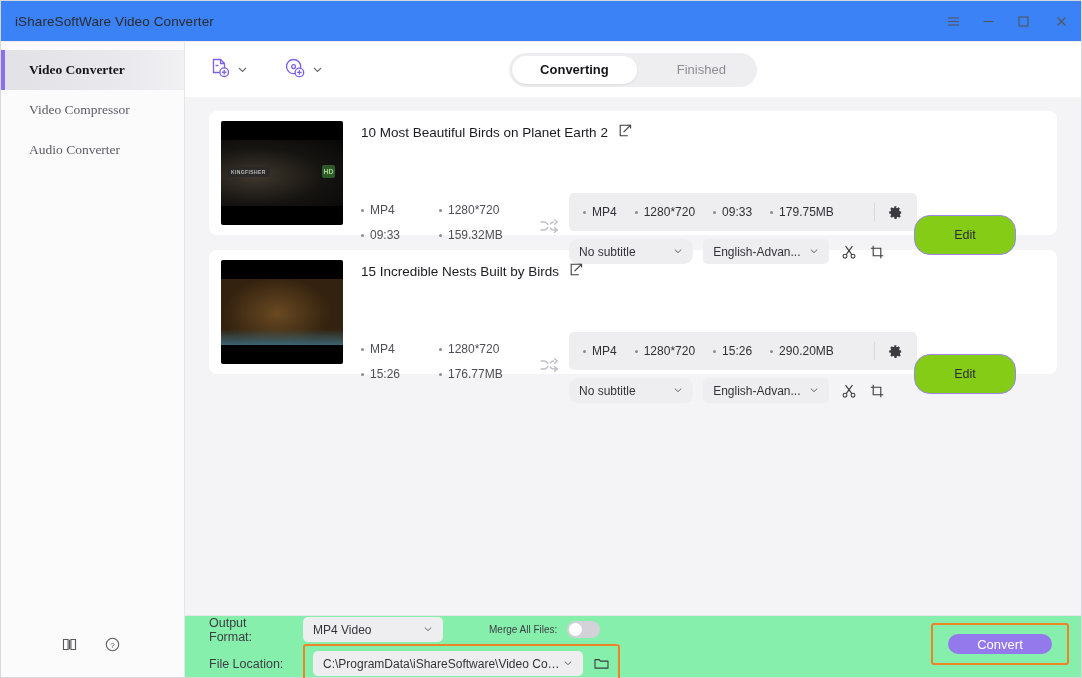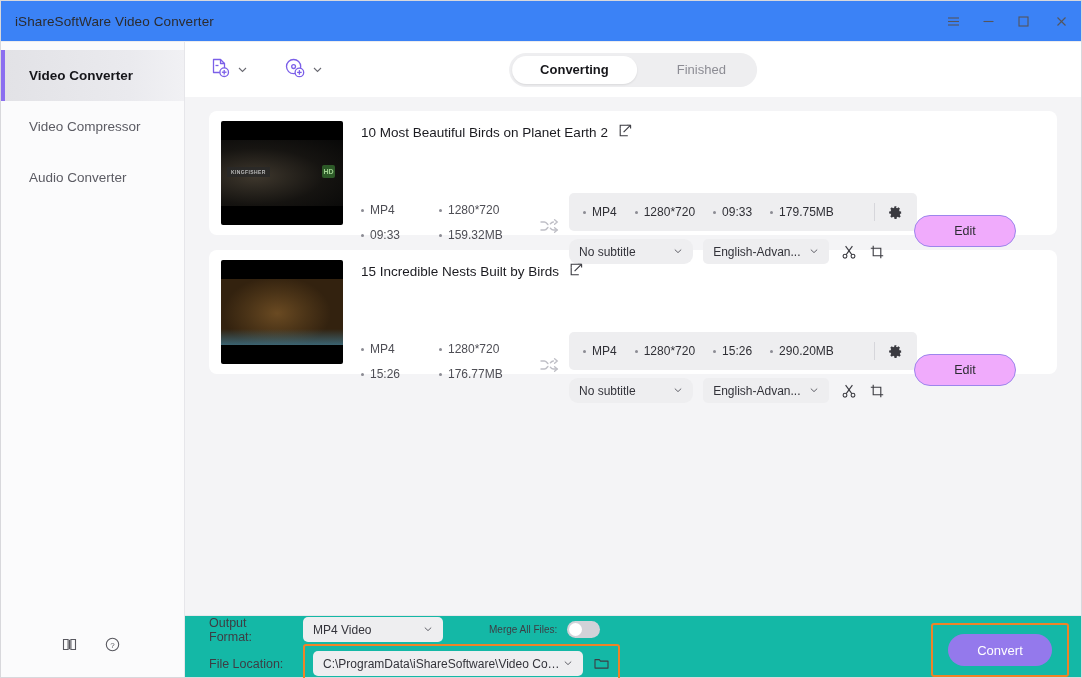--- a/index.html
+++ b/index.html
@@ -43,26 +43,27 @@
   
   .sidebar {
     width: 184px; min-width: 184px;
     background: #fbfbfc;
     border-right: 1px solid #e6e6ea;
     display: flex; flex-direction: column;
     padding-top: 8px;
   }
   .nav-item {
     position: relative;
-    height: 51px;
+    height: 40px;
     display: flex; align-items: center;
     padding-left: 28px;
     font-size: 13.5px;
     color: #5b5b63;
     cursor: default;
+    font-family: Liberation Serif, serif;
   }
   .nav-item.active {
     background: linear-gradient(to right,#e2e2e6 0%, #eaeaee 70%, #f1f1f4 100%);
     color: #16161a; font-weight: bold;
   }
   .nav-item.active::before {
     content: ""; position: absolute; left: 0; top: 0; bottom: 0;
     width: 4px; background: #8b6ff0;
   }
   .sidebar-spacer { flex: 1; }
@@ -182,32 +183,32 @@
     display: flex; align-items: center; justify-content: space-between;
     padding: 0 10px; font-size: 12px; color: #33333a; cursor: default;
   }
   .select.sub { width: 138px; border-radius: 9px; }
   .select.aud { width: 140px; }
   .select .val { white-space: nowrap; overflow: hidden; text-overflow: ellipsis; }
   .tool-icon { color: #3a3a40; cursor: default; display: flex; margin-left: 2px; }
 
   .edit-col { width: 160px; min-width: 160px; display: flex; align-items: flex-start; justify-content: center; padding-top: 24px; }
   .btn-edit {
-    width: 102px; height: 32px; border-radius: 16px;
-    border: 1.4px solid #9d85ec; background: #f0abfc;
+    width: 102px; height: 40px; border-radius: 16px;
+    border: 1.4px solid #9d85ec; background: #84cc16;
     font-size: 12.5px; color: #2c2c32;
     display: flex; align-items: center; justify-content: center;
     cursor: default;
   }
 
   
   .bottombar {
     height: 62px; min-height: 62px;
     border-top: 1px solid #e7e7ea;
-    background: #14b8a6;
+    background: #86efac;
     display: flex; align-items: center;
     padding: 0 0 0 24px; position: relative;
   }
   .bb-left { display: flex; flex-direction: column; gap: 8px; }
   .bb-row { display: flex; align-items: center; gap: 10px; height: 26px; }
   .bb-label { font-size: 12.5px; color: #3d3d44; width: 84px; }
   .select.fmt { width: 140px; height: 25px; }
   .merge-label { font-size: 10px; color: #3d3d44; margin-left: 36px; }
   .toggle {
     width: 33px; height: 17px; border-radius: 9px; background: #d2d2d8;
@@ -224,21 +225,21 @@
   }
   .select.loc { width: 270px; height: 25px; }
   .folder-btn { color: #3d3d44; display: flex; cursor: default; }
 
   .convert-wrap {
     position: absolute; right: 12px; top: 7px;
     border: 2px solid #ef8327; border-radius: 3px;
     padding: 9px 15px;
   }
   .btn-convert {
-    width: 104px; height: 32px; border-radius: 16px;
+    width: 104px; height: 20px; border-radius: 16px;
     background: #9479ec; color: #ffffff; font-size: 13px;
     display: flex; align-items: center; justify-content: center;
     cursor: default;
   }
 </style>
 </head>
 <body>
 
 <div class="app">
 

